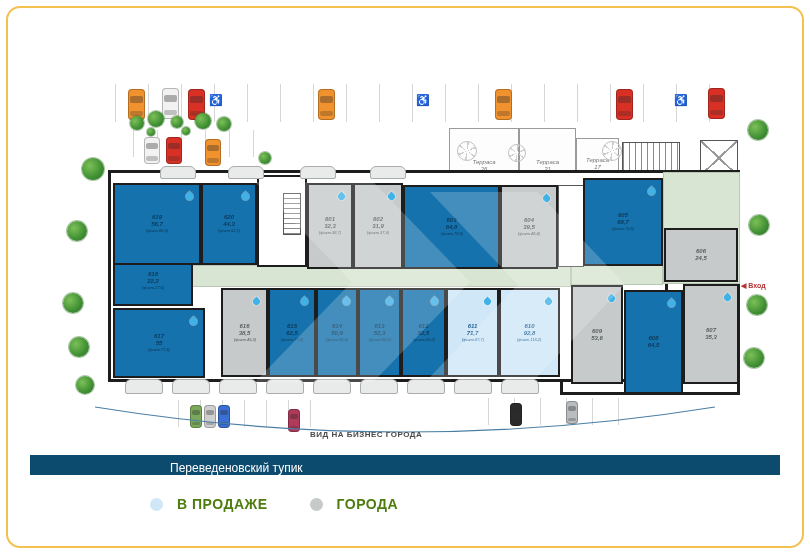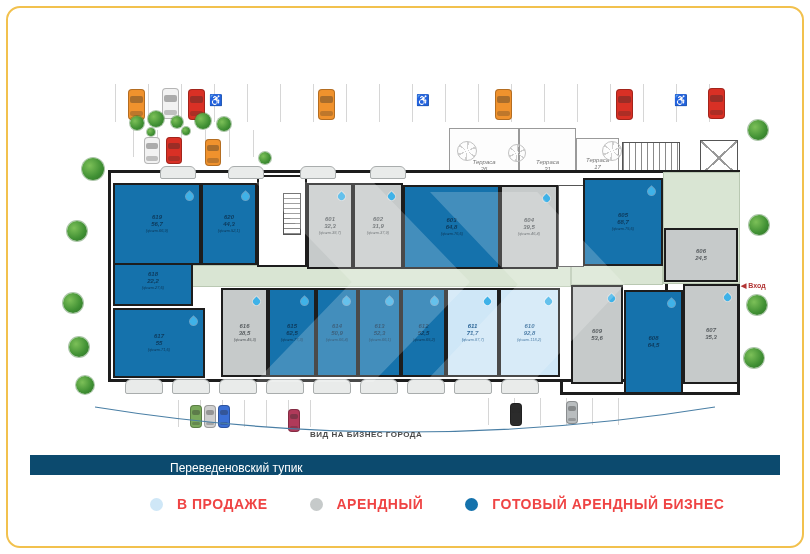--- a/index.html
+++ b/index.html
@@ -31,21 +31,21 @@
   .fan{position:absolute;border-radius:50%;border:1px solid #c2c2c2;background:repeating-conic-gradient(#d0d0d0 0 14deg,transparent 14deg 60deg);}
   .balc{position:absolute;background:#e9ebea;border:1px solid #a9adad;border-radius:6px 6px 2px 2px;box-sizing:border-box;}
   .wm{position:absolute;background:rgba(255,255,255,.20);clip-path:polygon(0 0,55% 0,100% 50%,55% 100%,0 100%,45% 50%);pointer-events:none;}
   #view-label{position:absolute;font-size:8px;font-weight:bold;color:#4a4a4a;letter-spacing:.5px;}
   #street{position:absolute;background:#0c4a6e;color:#fff;font-size:12px;display:flex;align-items:flex-end;}
   #street span{margin-left:140px;}
   #entrance{position:absolute;color:#b23434;font-size:7px;font-weight:bold;}
   #legend{position:absolute;display:flex;align-items:center;gap:42px;}
   .leg-item{display:flex;align-items:center;gap:14px;}
   .leg-dot{width:13px;height:13px;border-radius:50%;}
-  .leg-txt{font-size:14px;font-weight:bold;color:#ef4444;letter-spacing:.5px;}
+  .leg-txt{font-size:14px;font-weight:bold;color:#4d7c0f;letter-spacing:.5px;}
   .status-sale{background:#cfe7f7;}
   .status-sold{background:#c6caca;}
   .status-rent{background:#1572ac;}
   .txt-sale{color:#2a6496;}
   .txt-sold{color:#585d60;}
   .txt-rent{color:#0d3a5c;}
 </style>
 </head>
 <body>
 
@@ -330,20 +330,16 @@
 
   <div id="entrance" style="left:741px;top:282px;">◀ Вход</div>
 
   <div id="legend" style="left:150px;top:496px;">
       <div class="leg-item">
         <span class="leg-dot" style="background: rgb(207, 231, 247);"></span>
         <span class="leg-txt">В ПРОДАЖЕ</span>
       </div>
       <div class="leg-item">
         <span class="leg-dot" style="background: rgb(198, 202, 202);"></span>
-        <span class="leg-txt">АРЕНДНЫЙ</span>
-      </div>
-      <div class="leg-item">
-        <span class="leg-dot" style="background: rgb(21, 114, 172);"></span>
-        <span class="leg-txt">ГОТОВЫЙ АРЕНДНЫЙ БИЗНЕС</span>
+        <span class="leg-txt">ГОРОДА</span>
       </div>
     </div>
 </div>
 
 </body></html>

